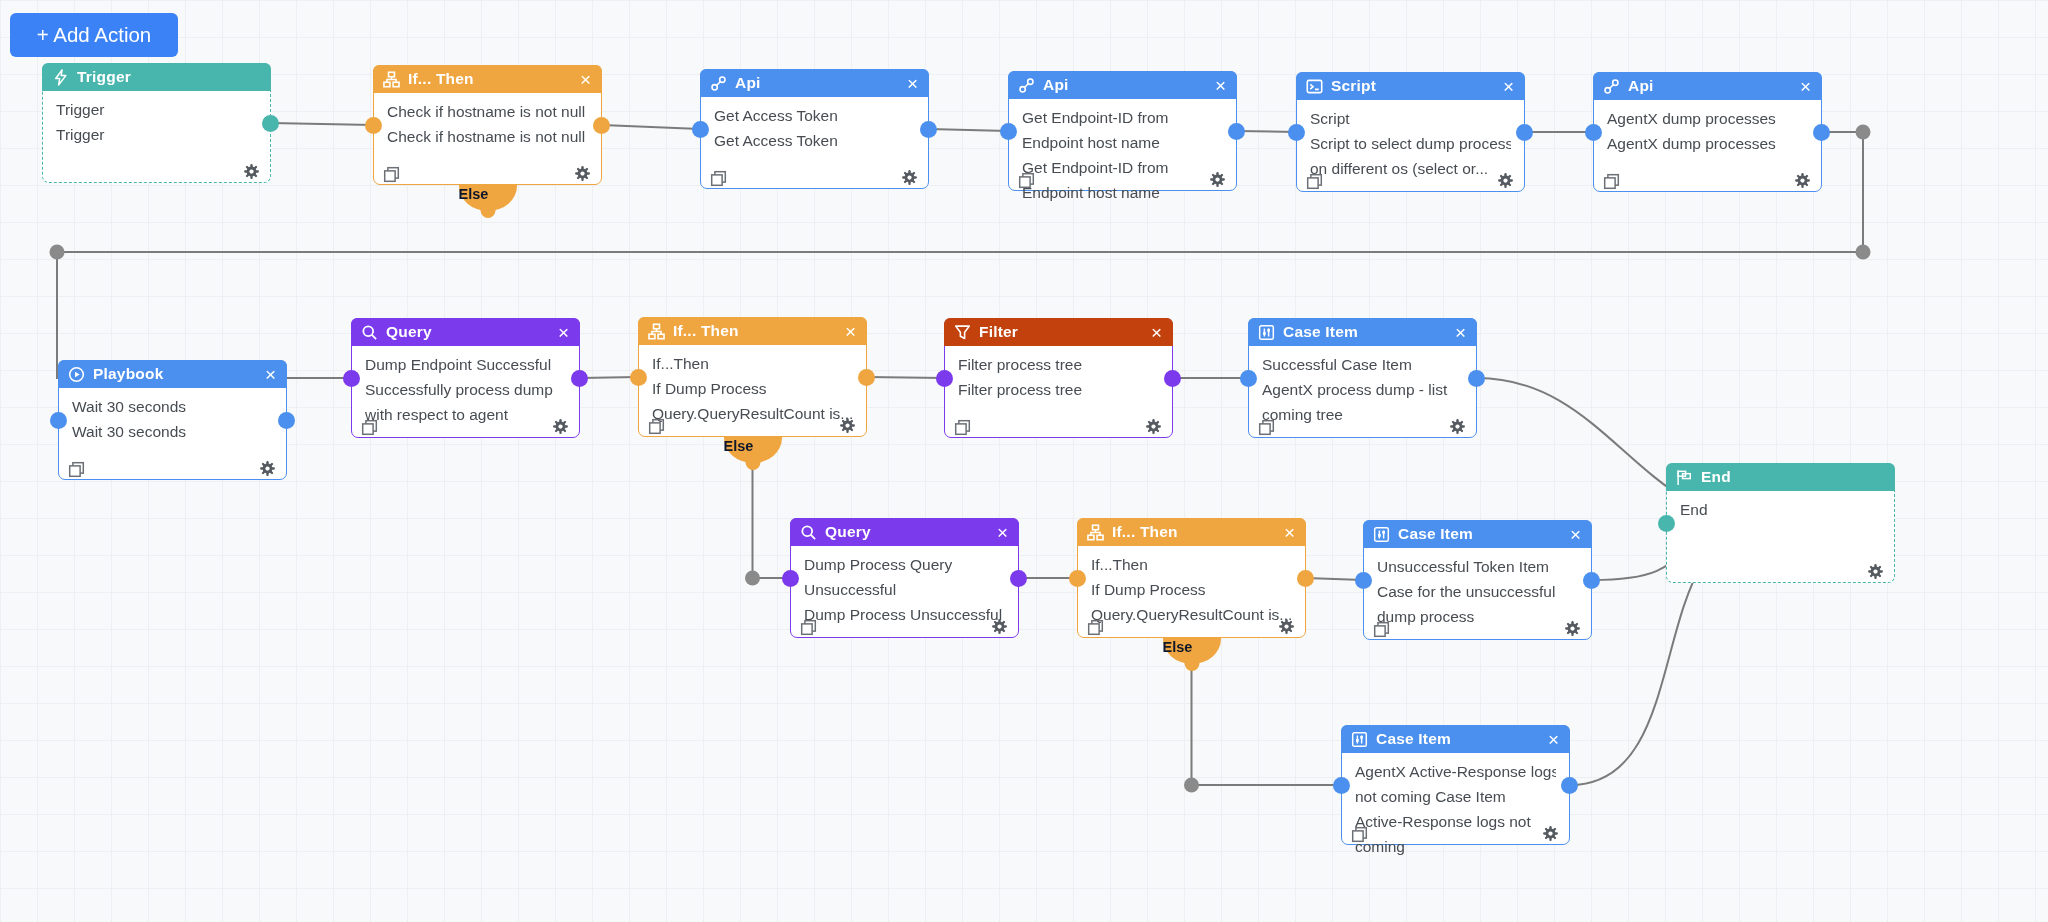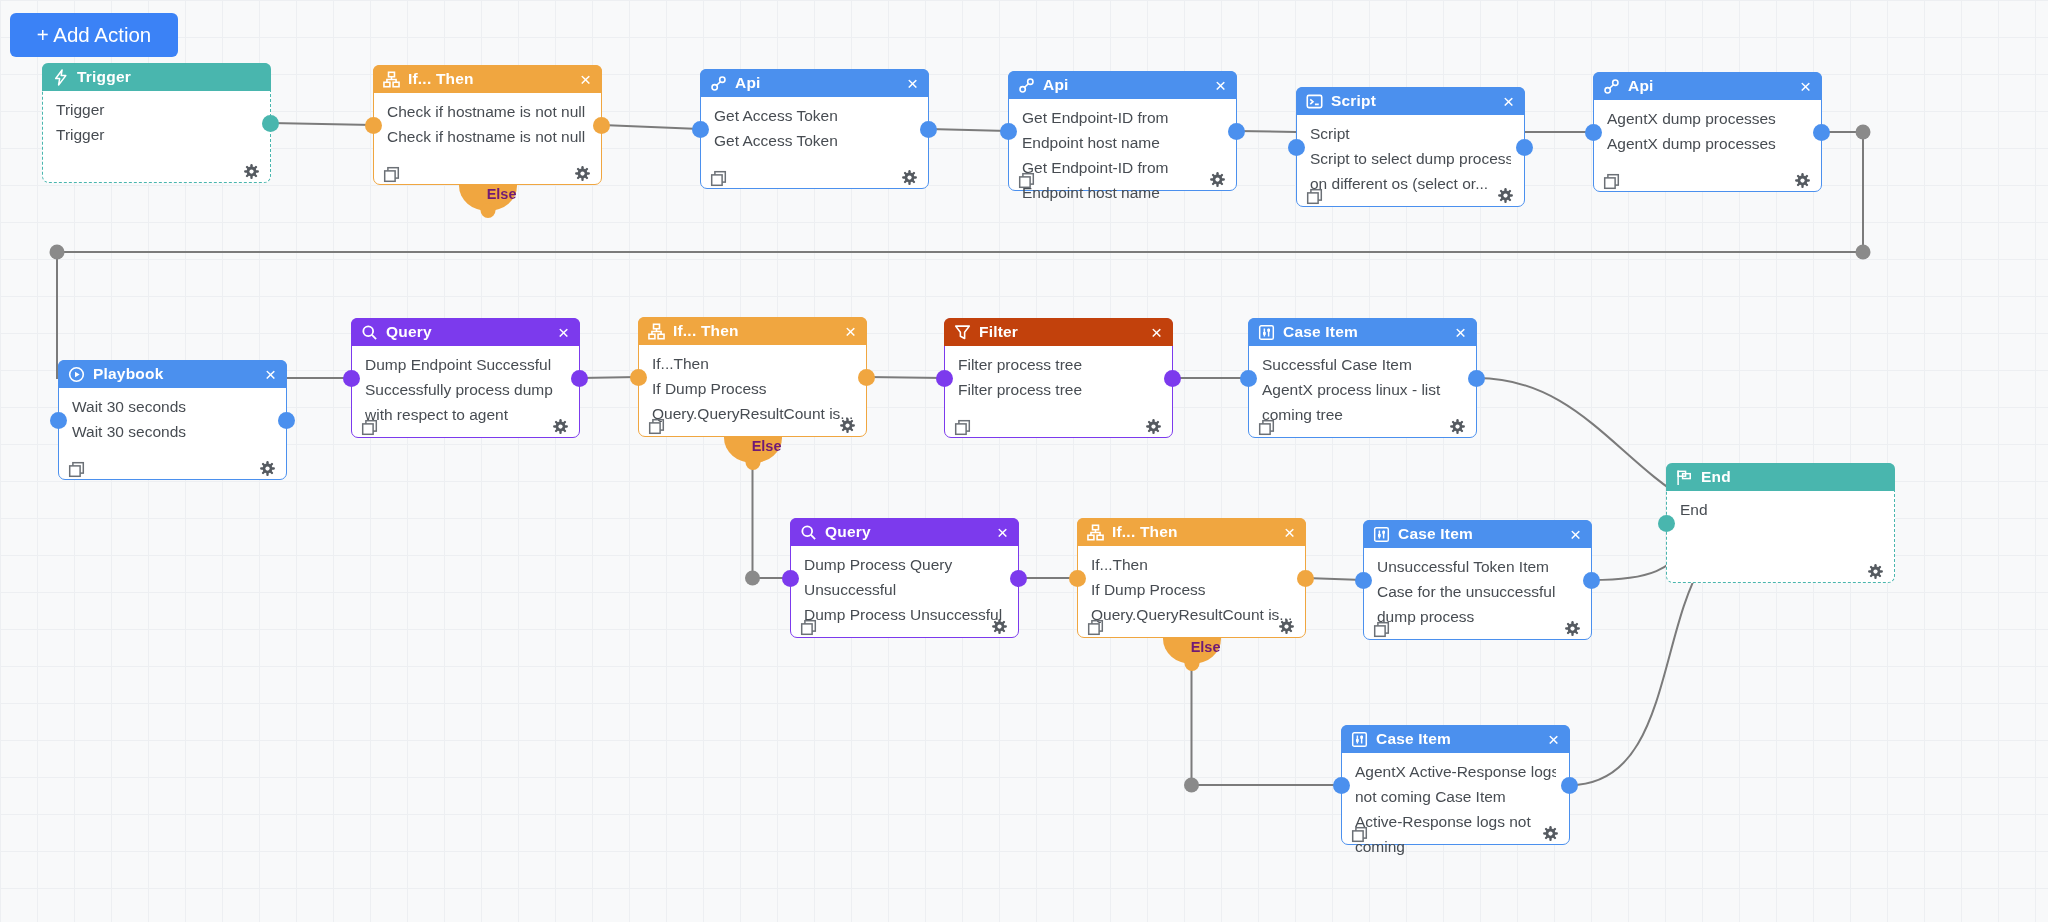--- a/index.html
+++ b/index.html
@@ -30,21 +30,21 @@
   .body{position:relative;height:90px;padding:7px 13px 0;overflow:visible;}
   .ln{font-size:15.5px;line-height:25px;color:#474c52;white-space:nowrap;overflow:hidden;}
   .gear{position:absolute;right:10px;bottom:7px;line-height:0;cursor:pointer;}
   .copy{position:absolute;left:9px;bottom:6px;line-height:0;cursor:pointer;}
   .port{position:absolute;width:17px;height:17px;border-radius:50%;z-index:3;}
   .port.in{left:-9px;top:51px;}
   .port.out{right:-9px;top:51px;}
   .else-badge{
     position:absolute;left:50%;top:100%;transform:translateX(-50%);
     width:58px;height:27px;border-radius:0 0 58px 58px / 0 0 50px 50px;
-    color:#701a75;font-size:14.5px;font-weight:600;text-align:right;line-height:21px;
+    color:#0f172a;font-size:14.5px;font-weight:600;text-align:left;line-height:21px;
     z-index:2;
   }
   .else-bump{
     position:absolute;left:50%;top:calc(100% + 19px);transform:translateX(-50%);
     width:15px;height:15px;border-radius:50%;z-index:2;
   }
   #add-action{
     position:absolute;left:10px;top:13px;width:168px;height:44px;z-index:4;
     background:#3b82f6;color:#fff;border:none;border-radius:6px;
     font-family:"Liberation Sans","DejaVu Sans",sans-serif;
@@ -203,21 +203,21 @@
                 <rect x="6.9" y="1" width="2.2" height="14" rx="1" transform="rotate(90 8 8)"></rect>
                 <rect x="6.9" y="1" width="2.2" height="14" rx="1" transform="rotate(135 8 8)"></rect>
                 <circle cx="8" cy="8" r="4.6"></circle>
               </g>
               <circle cx="8" cy="8" r="2" fill="#fff"></circle>
             </svg></span>
         </div>
         <div class="port in" style="background: rgb(75, 144, 238);"></div>
         <div class="port out" style="background: rgb(75, 144, 238);"></div>
       </div>
-      <div class="node" style="left: 1296px; top: 87px; border-color: rgb(75, 144, 238);">
+      <div class="node" style="left: 1296px; top: 72px; border-color: rgb(75, 144, 238);">
         <div class="hdr" style="background: rgb(75, 144, 238);">
           <span class="hicon">
             <svg width="17" height="17" viewBox="0 0 16 16" fill="none" stroke="#fff" stroke-width="1.5">
               <rect x="1.2" y="2.2" width="13.6" height="11.6" rx="1.5"></rect>
               <path d="M4 6 L6.6 8.2 L4 10.4 M8.4 10.7 H12"></path>
             </svg>
           </span>
           <span class="htitle">Script</span>
           <span class="xbtn">×</span>
         </div>
@@ -417,21 +417,21 @@
               <path d="M6 4.2 V11.8 M10 4.2 V11.8"></path>
               <rect x="4.7" y="7.6" width="2.6" height="2.6" fill="#fff" stroke="none"></rect>
               <rect x="8.7" y="4.6" width="2.6" height="2.6" fill="#fff" stroke="none"></rect>
             </svg>
           </span>
           <span class="htitle">Case Item</span>
           <span class="xbtn">×</span>
         </div>
         <div class="body">
           <div class="ln">Successful Case Item</div>
-          <div class="ln">AgentX process linux - list</div>
+          <div class="ln">AgentX process dump - list</div>
           <div class="ln">coming tree</div>
           <span class="copy"><svg width="17" height="17" viewBox="0 0 16 16" fill="none" stroke="#6b7076" stroke-width="1.4">
               <rect x="4.6" y="1.6" width="9.8" height="9.8"></rect>
               <rect x="1.6" y="4.6" width="9.8" height="9.8" fill="#fff"></rect>
             </svg></span>
           <span class="gear"><svg width="17" height="17" viewBox="0 0 16 16">
               <g fill="#555a60">
                 <rect x="6.9" y="1" width="2.2" height="14" rx="1"></rect>
                 <rect x="6.9" y="1" width="2.2" height="14" rx="1" transform="rotate(45 8 8)"></rect>
                 <rect x="6.9" y="1" width="2.2" height="14" rx="1" transform="rotate(90 8 8)"></rect>

